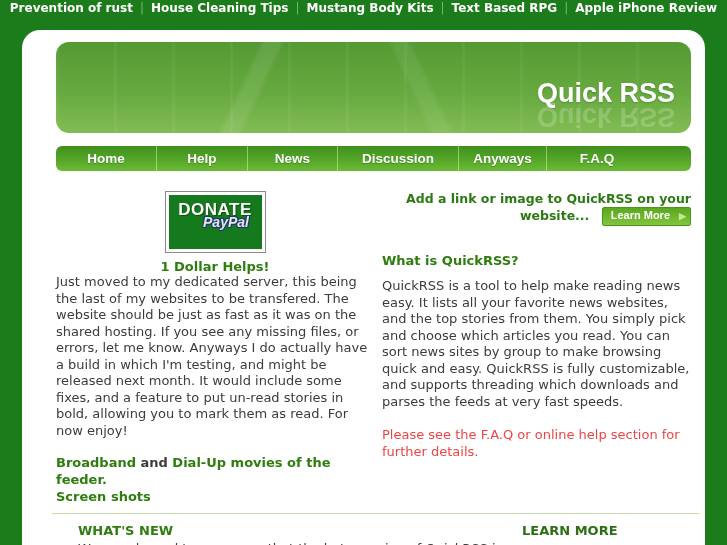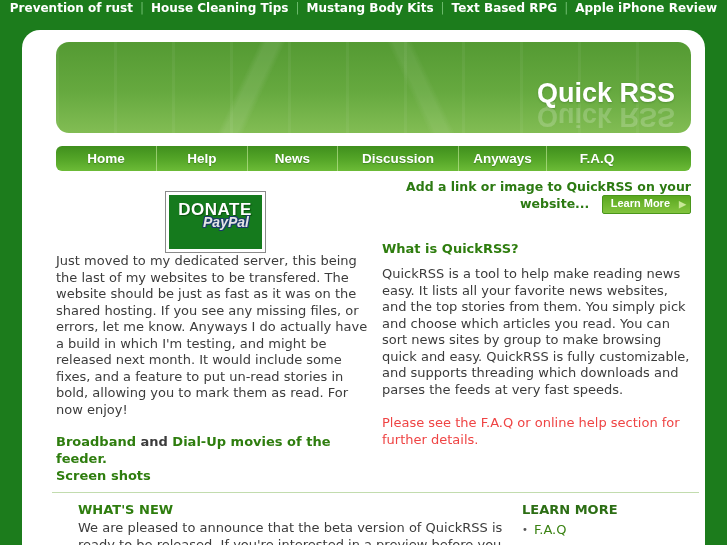--- a/index.html
+++ b/index.html
@@ -92,21 +92,21 @@
   .nav-item:nth-child(5){ flex:0 0 88px; }
   .nav-item:nth-child(6){ flex:0 0 101px; }
   .nav-item:nth-child(7){ flex:1; }
 
   
   .main { display:flex; padding:4px 14px 0 14px; min-height:256px; }
   .col-left { width:318px; }
   .col-right { flex:1; margin-left:8px; }
 
   
-  .promo { margin-top:3px; text-align:right; color:#2c7a12; font-weight:bold; font-size:12.5px; line-height:17px; }
+  .promo { margin-top:15px; text-align:right; color:#2c7a12; font-weight:bold; font-size:12.5px; line-height:17px; }
   .learnmore-btn {
     display:inline-block; vertical-align:middle;
     margin-left:8px; padding:1px 4px 2px 8px;
     background:linear-gradient(180deg,#5aa71f,#82c43e);
     border:1px solid #4a961b; border-radius:2px;
     color:#ffffff; font-size:11px; font-weight:bold;
     font-family:"Liberation Sans", sans-serif;
     cursor:pointer; line-height:13px;
   }
   .learnmore-arrow { display:inline-block; margin-left:6px; color:#c9e897; font-size:9px; }
@@ -195,20 +195,21 @@
   </div>
 
   <div class="main">
 
     <div class="col-left">
       <div class="donate-wrap">
         <span class="donate-btn">
           <span class="donate-line1">DONATE</span>
           <span class="donate-line2">PayPal</span>
         </span>
+        <div class="donate-caption">1 Dollar Helps!</div>
       </div>
       <div class="intro">Just moved to my dedicated server, this being the last of my websites to be transfered. The website should be just as fast as it was on the shared hosting. If you see any missing files, or errors, let me know. Anyways I do actually have a build in which I'm testing, and might be released next month. It would include some fixes, and a feature to put un-read stories in bold, allowing you to mark them as read. For now enjoy!</div>
       <div class="movies">
         <span class="glink">Broadband</span><span class="plain"> and </span><span class="glink">Dial-Up movies of the feeder.</span>
         <br>
         <span class="glink">Screen shots</span>
       </div>
     </div>
 
     <div class="col-right">

